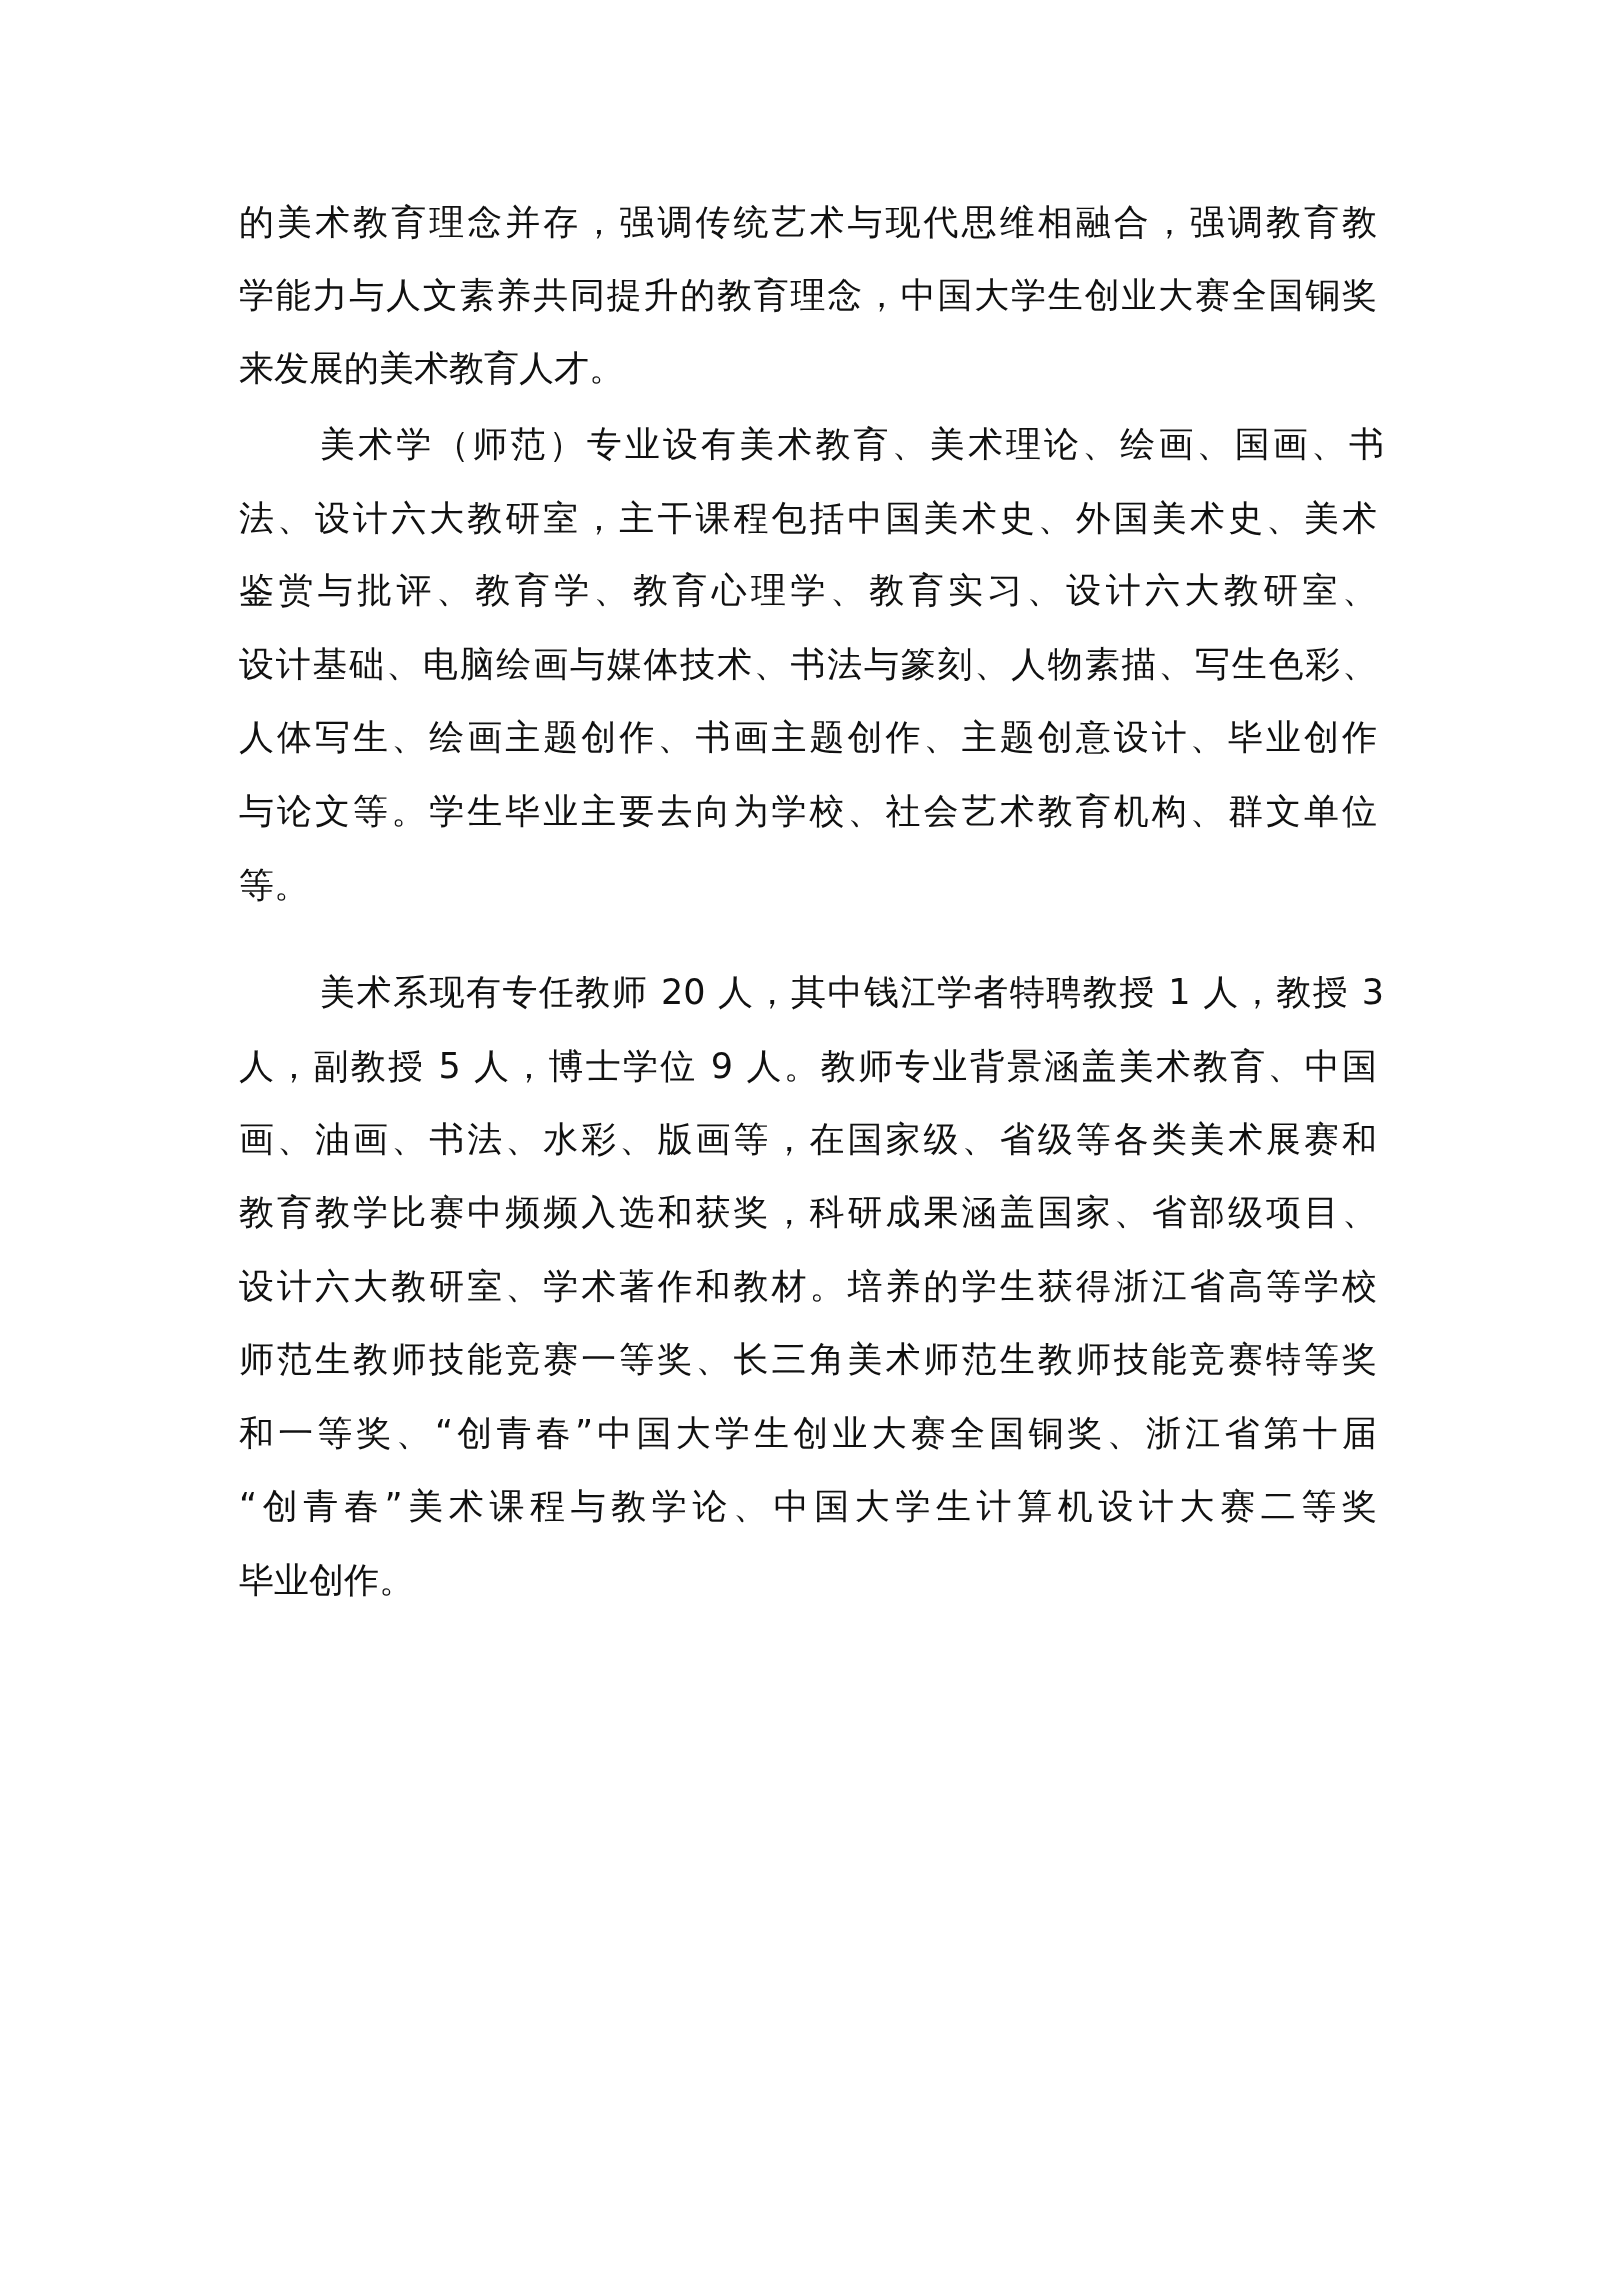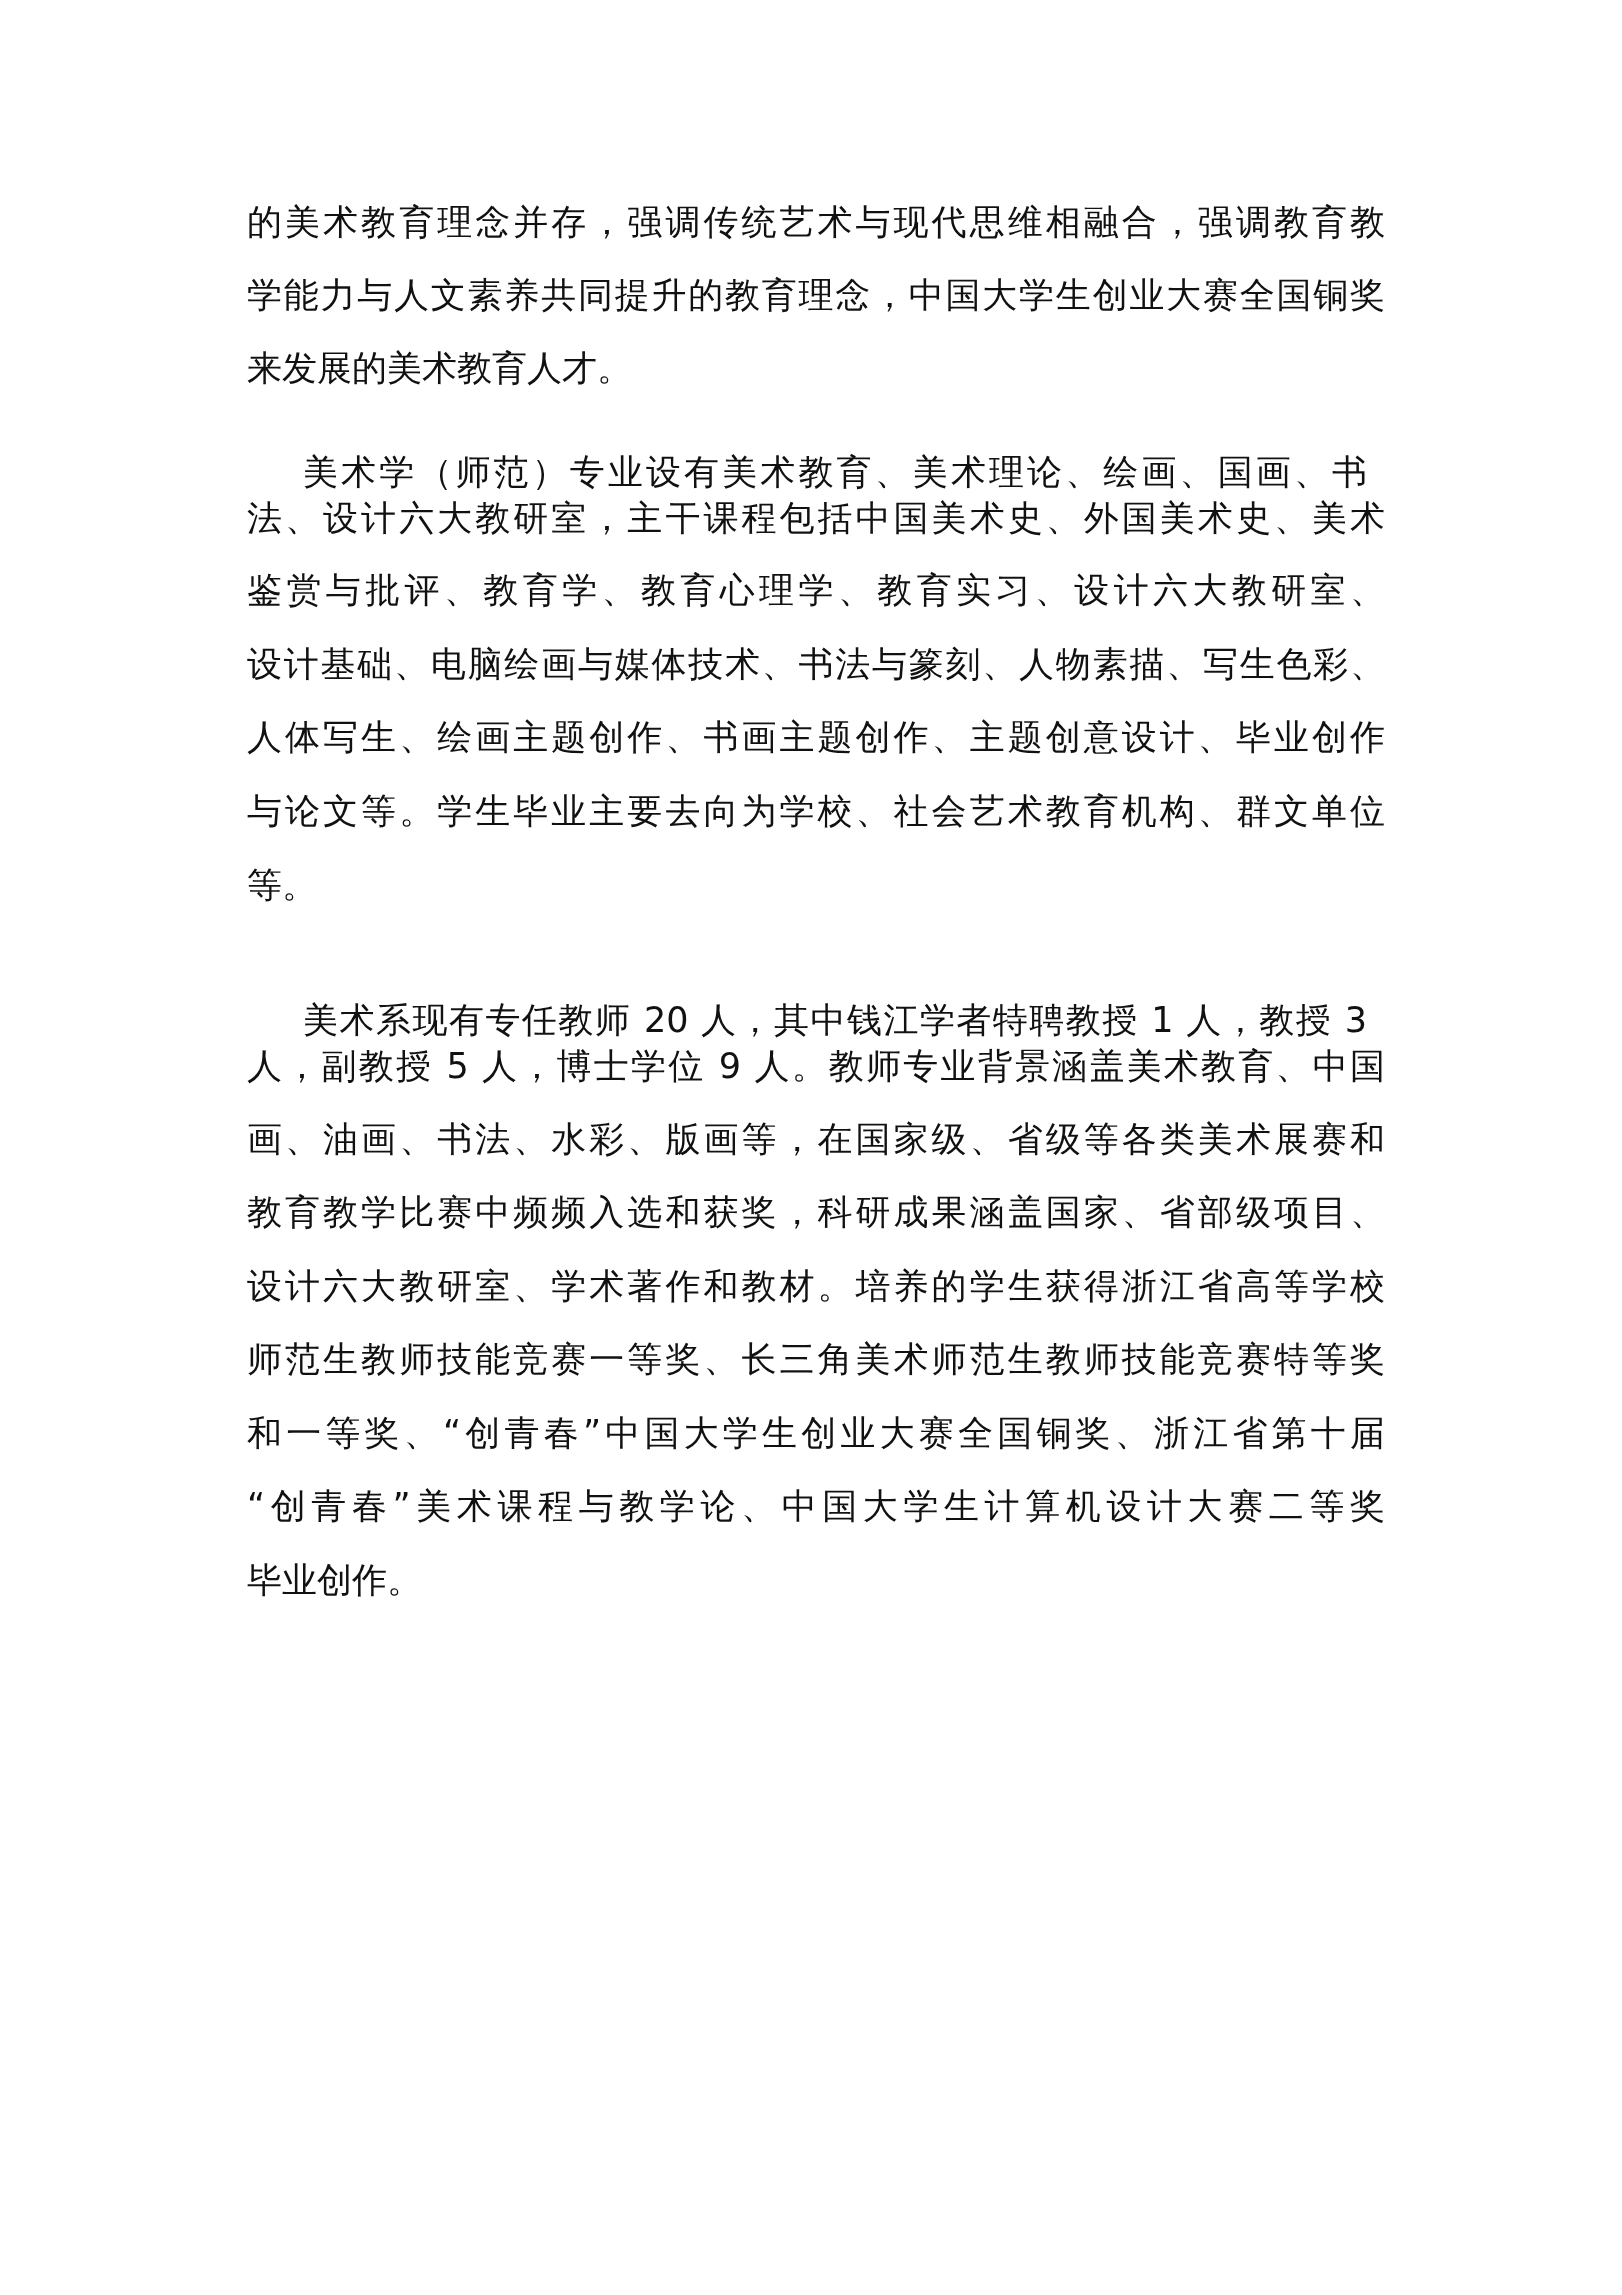--- a/index.html
+++ b/index.html
@@ -1,33 +1,33 @@
 <!DOCTYPE html>
 <html style="font-size:11px"><head>
   <meta charset="utf-8">
   <style>
     html, body { margin: 0; padding: 0; background: #ffffff; }
     body { width: 1623px; height: 2295px; position: relative; overflow: hidden; }
     .page { position: absolute; left: 0; top: 0; width: 1623px; height: 2295px; background: #ffffff; }
     .line {
       position: absolute;
-      left: 247px;
+      left: 239px;
       width: 1138px;
       height: 48px;
       line-height: 48px;
       font-family: "DejaVu Sans", "Liberation Sans", sans-serif;
       font-size: 35px;
       color: #111111;
       white-space: nowrap;
       text-align: justify;
       text-align-last: justify;
       letter-spacing: 0;
     }
     .line.last { text-align-last: left; }
-    .line.indent { left: 303px; width: 1064px; margin-top: 28px; }
+    .line.indent { left: 320px; width: 1064px; }
   </style>
 </head>
 <body>
 
 <div class="page">
 
   <div>
     <div class="line" style="top:198px">的美术教育理念并存，强调传统艺术与现代思维相融合，强调教育教</div>
     <div class="line" style="top:271px">学能力与人文素养共同提升的教育理念，中国大学生创业大赛全国铜奖</div>
     <div class="line last" style="top:344px">来发展的美术教育人才。</div>

